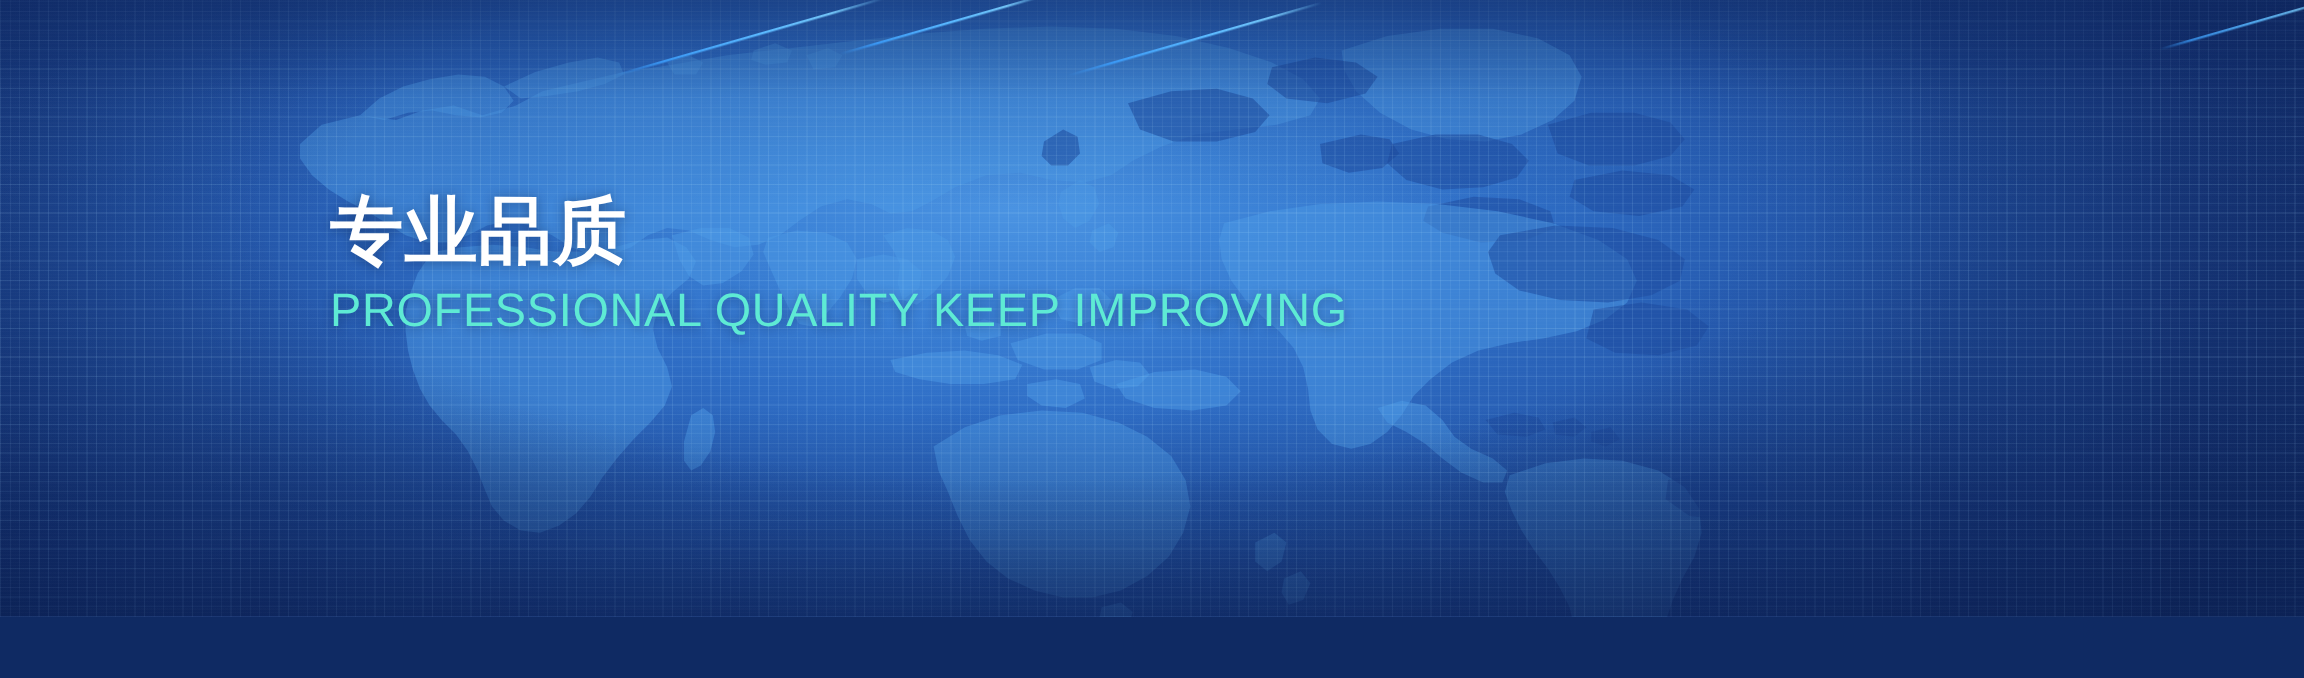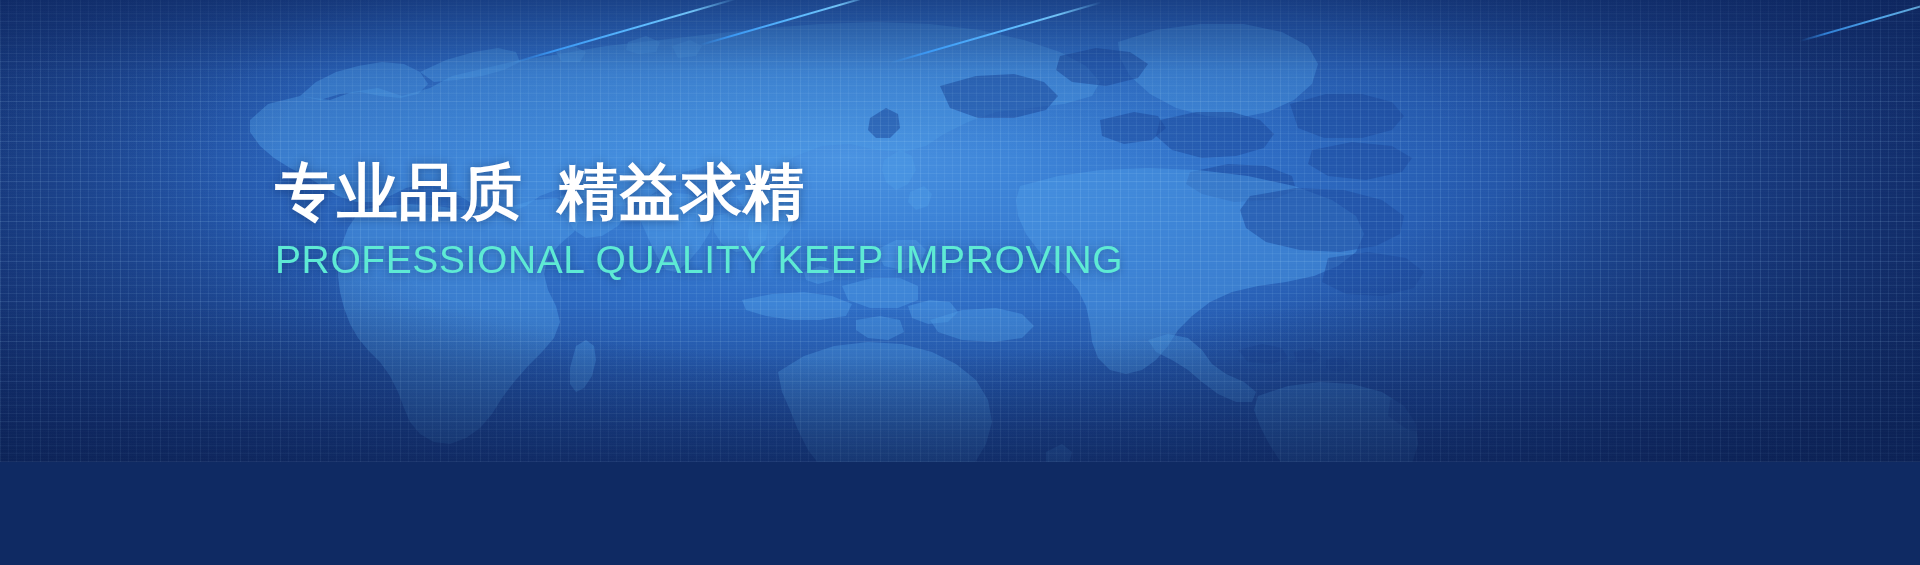--- a/index.html
+++ b/index.html
@@ -7,21 +7,21 @@
   html, body {
     width:1920px; height:565px;
     overflow:hidden;
     background:#0f2a63;
     font-family:"Liberation Sans", sans-serif;
   }
 
   
   .banner{
     position:relative;
-    width:1920px; height:462px;
+    width:1920px; height:514px;
     overflow:hidden;
     background:#1c3f8c;
   }
 
   
   .layer{ position:absolute; inset:0; }
 
   .bg-base{
     background:
       radial-gradient(ellipse 78% 120% at 44% 34%,
@@ -282,18 +282,17 @@
     <div class="streak s1"></div>
     <div class="streak s2"></div>
     <div class="streak s3"></div>
     <div class="streak s4"></div>
   </div>
 
   <div class="copy">
     <div class="headline">
       <span>专业品质</span>
       <span class="gap"></span>
-      <span>精益求精</span>
     </div>
     <div class="subline">PROFESSIONAL QUALITY KEEP IMPROVING</div>
   </div>
 
 </div>
 
 </body></html>

